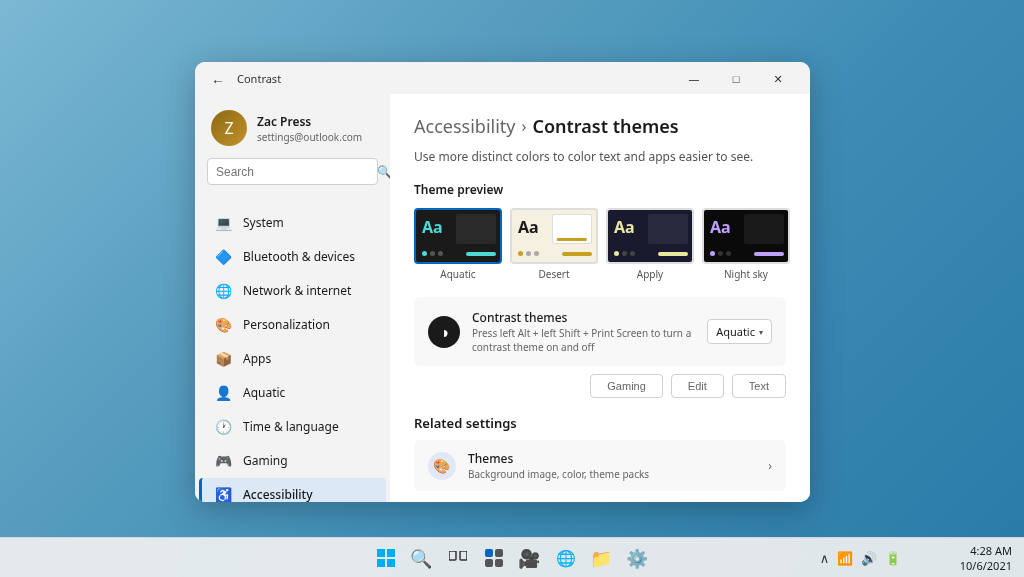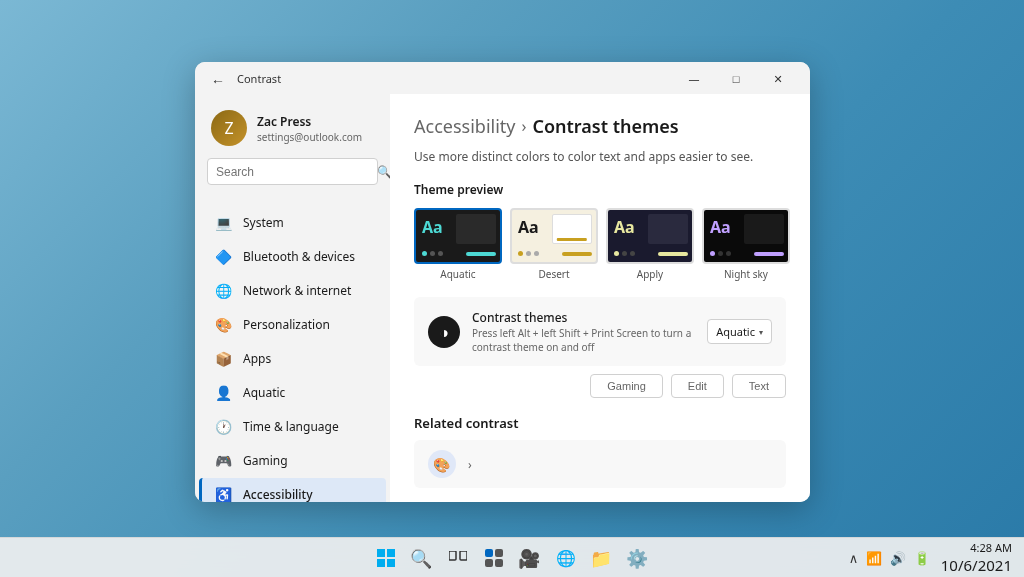--- a/index.html
+++ b/index.html
@@ -502,23 +502,24 @@
     }
     .taskbar-clock {
       text-align: right;
     }
     .taskbar-time {
       font-size: 11px;
       color: #1a1a1a;
       display: block;
     }
     .taskbar-date {
-      font-size: 15px;
+      font-size: 11px;
       color: #1a1a1a;
       display: block;
+      margin-left: 48px;
     }
     .taskbar-sys-icons {
       display: flex;
       align-items: center;
       gap: 4px;
     }
     .sys-icon {
       font-size: 13px;
       cursor: pointer;
       padding: 2px;
@@ -686,23 +687,27 @@
           <span class="dropdown-arrow">▾</span>
         </div>
       </div>
 
       <div class="action-buttons">
         <button class="btn">Gaming</button>
         <button class="btn">Edit</button>
         <button class="btn">Text</button>
       </div>
 
-      <div class="related-title">Related contrast</div>
+      <div class="related-title">Related settings</div>
       <div class="related-item">
         <div class="related-icon">🎨</div>
+        <div class="related-info">
+          <div class="related-label">Themes</div>
+          <div class="related-sub">Background image, color, theme packs</div>
+        </div>
         <span class="chevron-right">›</span>
       </div>
     </div>
   </div>
 </div>
 
 <div class="taskbar">
   <div style="width:60px;"></div>
   <div class="taskbar-center">
     <div class="taskbar-icon">

